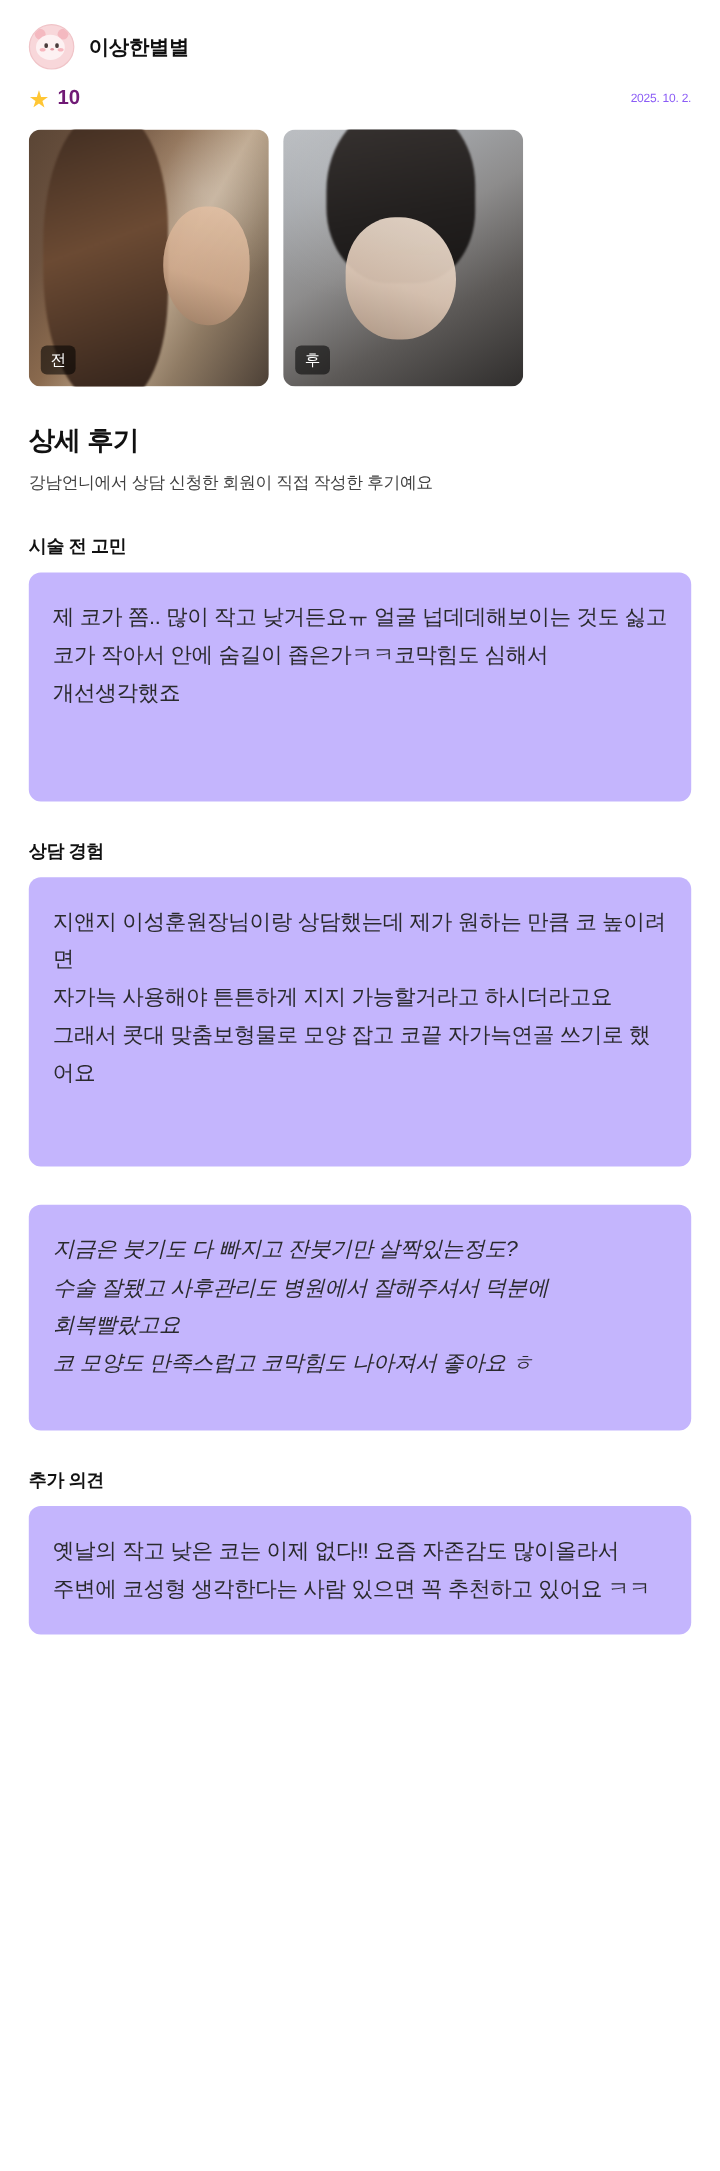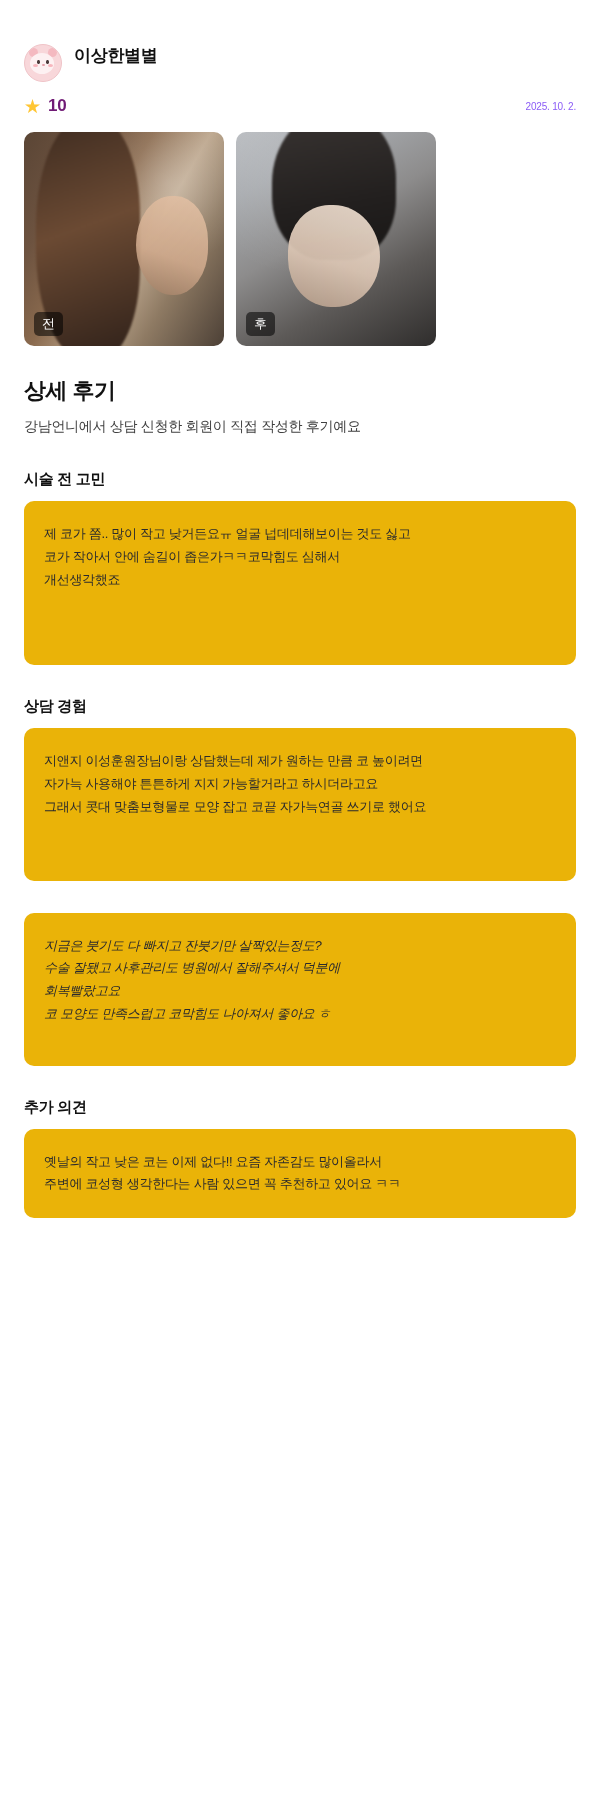--- a/index.html
+++ b/index.html
@@ -16,24 +16,24 @@
   }
   .page {
     width: 600px;
     box-sizing: border-box;
     padding: 0 24px;
   }
 
   
   .author-row {
     display: flex;
+    align-items: center;
     gap: 12px;
     padding-top: 20px;
     padding-bottom: 14px;
-    margin-top: 24px;
   }
   .avatar {
     width: 36px;
     height: 36px;
     border-radius: 50%;
     background: #f8d7da;
     border: 1px solid #f0c4c8;
     position: relative;
     flex: 0 0 auto;
     overflow: hidden;
@@ -210,24 +210,24 @@
     margin-bottom: 32px;
   }
   .block-title {
     font-size: 15px;
     font-weight: bold;
     color: #111;
     letter-spacing: -0.3px;
     margin: 0 0 12px 0;
   }
   .block-body {
-    background: #eab308;
+    background: #c4b5fd;
     border-radius: 10px;
     padding: 22px 20px;
-    font-size: 13px;
+    font-size: 18px;
     line-height: 1.75;
     color: #2a2a2d;
     letter-spacing: -0.3px;
     white-space: pre-line;
   }
   .block-body.tall-1 { padding-bottom: 74px; }
   .block-body.tall-2 { padding-bottom: 62px; }
   .block-body.tall-3 { padding-bottom: 40px; font-style: italic; }
 </style>
 </head>

